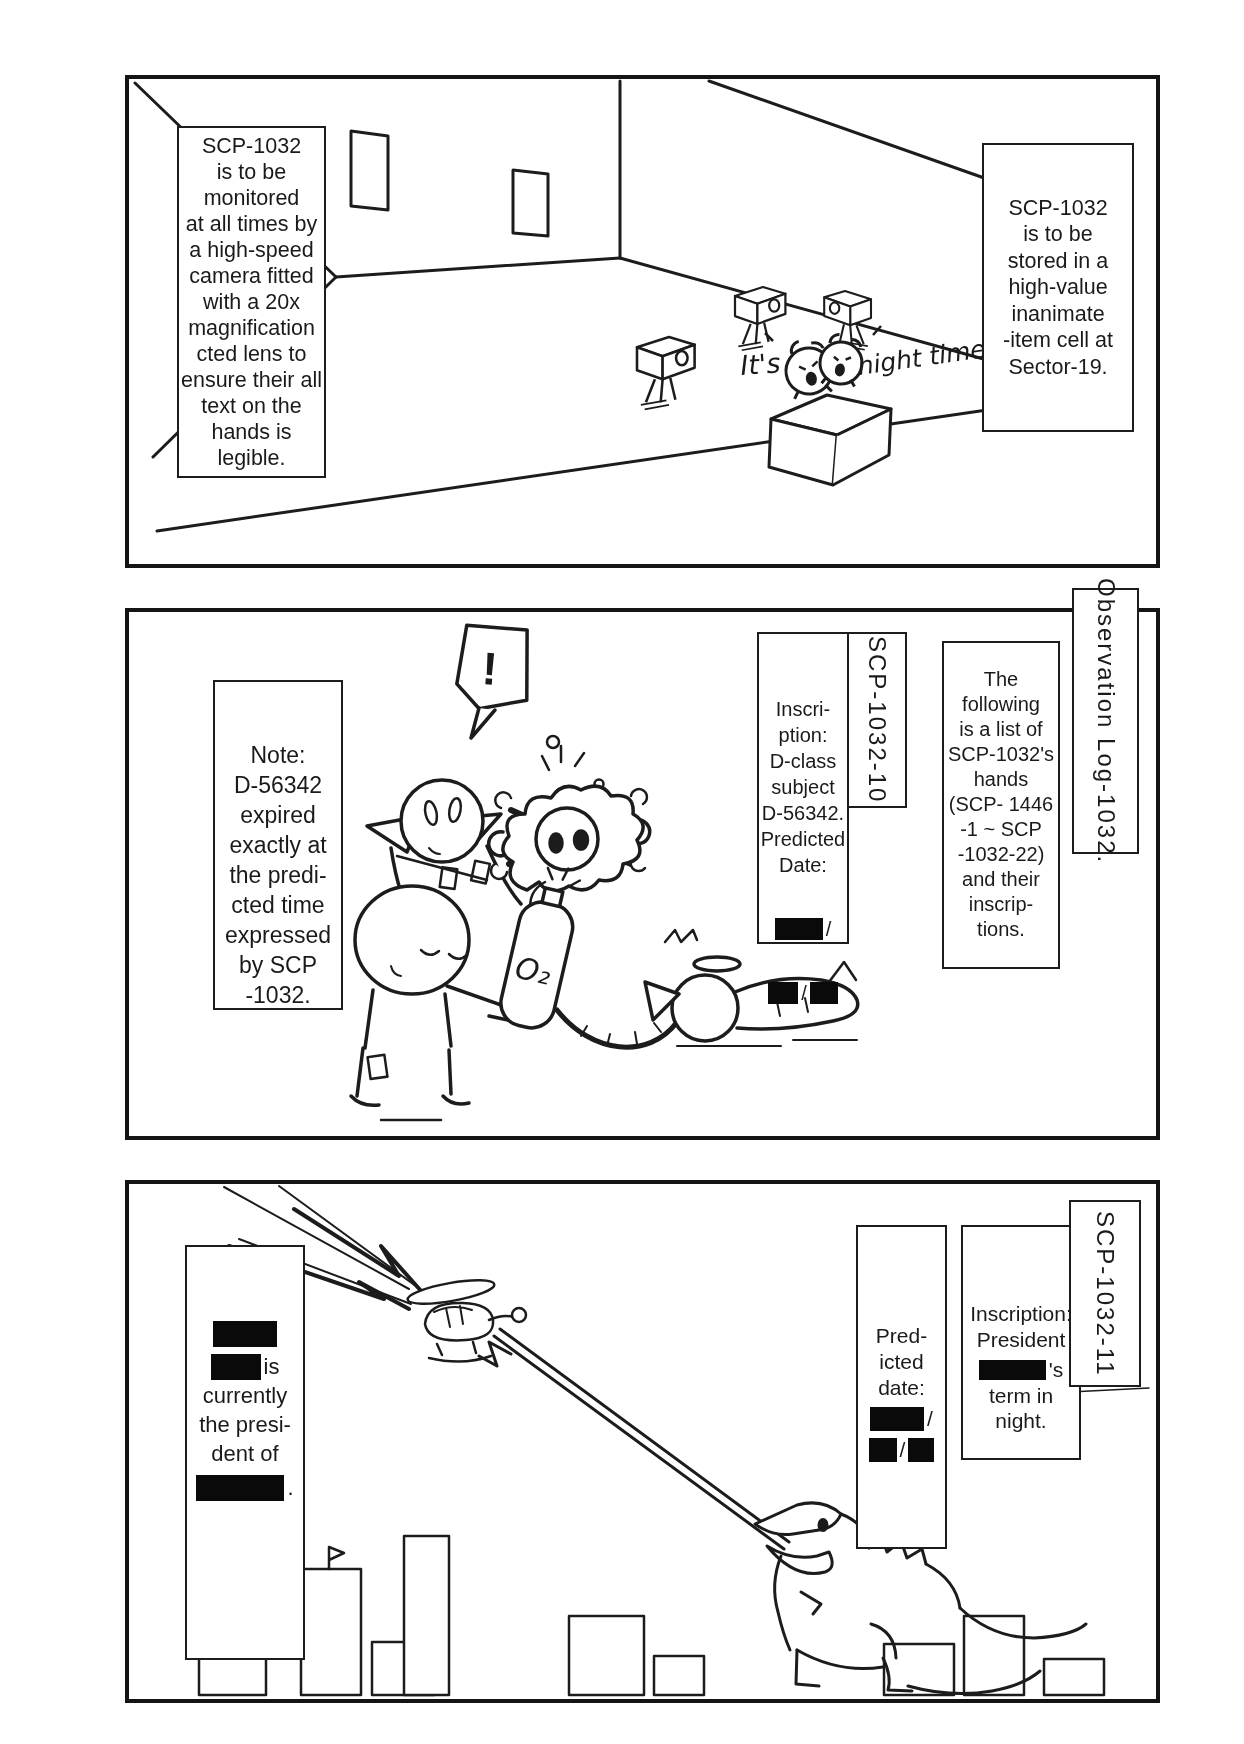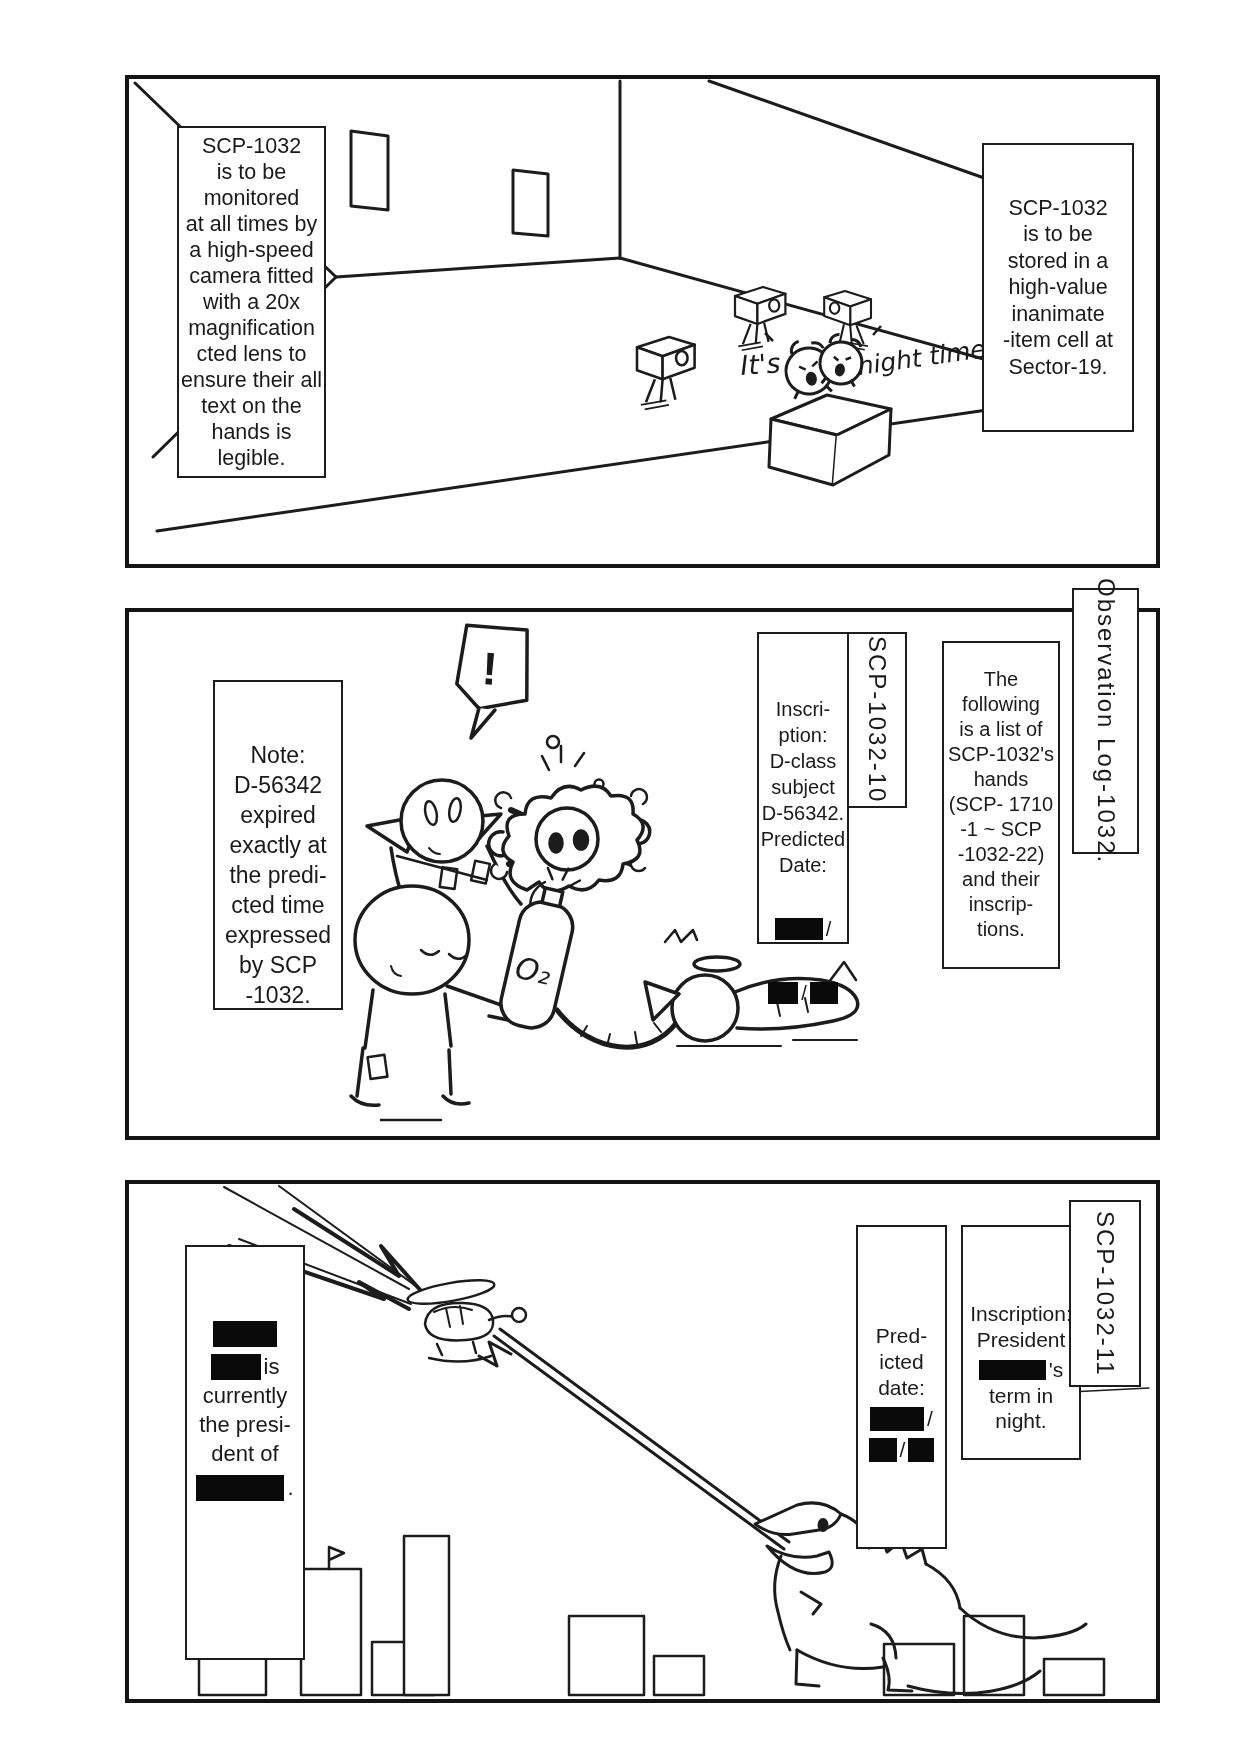--- a/index.html
+++ b/index.html
@@ -227,21 +227,21 @@
     <div class="vtab" id="p2-tab10">
       <span>SCP-1032-10</span>
     </div>
     <div class="box" id="p2-follow">
       <div>
           <div>The</div>
           <div>following</div>
           <div>is a list of</div>
           <div>SCP-1032's</div>
           <div>hands</div>
-          <div>(SCP- 1710</div>
+          <div>(SCP- 1446</div>
           <div>-1 ~ SCP</div>
           <div>-1032-22)</div>
           <div>and their</div>
           <div>inscrip-</div>
           <div>tions.</div>
         </div>
     </div>
     <div class="vtab" id="p2-obstab">
       <span>Observation Log-1032.</span>
     </div>

